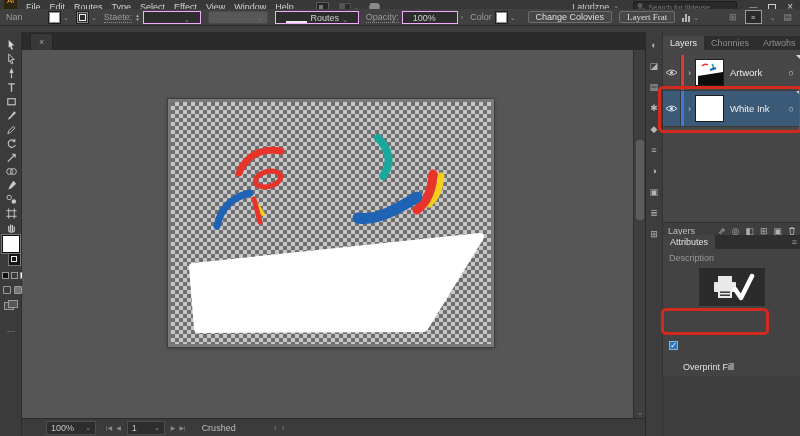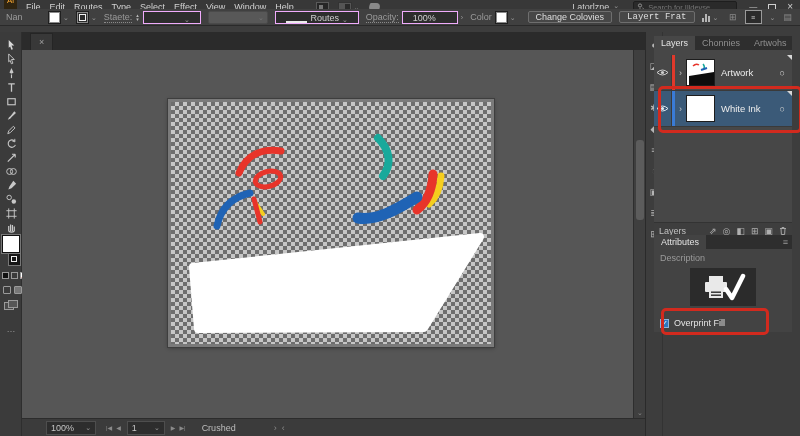--- a/index.html
+++ b/index.html
@@ -67,21 +67,21 @@
   .vscroll{position:absolute;left:633px;top:50px;width:12px;height:368px;background:#3f3f3f;border-left:1px solid #2e2e2e;box-sizing:border-box;}
   .vthumb{position:absolute;left:2px;top:90px;width:8px;height:80px;background:#5c5c5c;border-radius:3px;}
   .varrow{position:absolute;left:0;bottom:1px;width:12px;text-align:center;color:#8a8a8a;font-size:7px;}
   
   .statusbar{position:absolute;left:22px;top:418px;width:623px;height:18px;background:#3b3b3b;border-top:1px solid #2c2c2c;display:flex;align-items:center;box-sizing:border-box;color:#9a9a9a;}
   .sb-box{background:#2d2d2d;border:1px solid #4e4e4e;height:12px;display:flex;align-items:center;padding:0 4px;gap:4px;color:#c5c5c5;}
   .sb-nav{display:flex;align-items:center;gap:4px;font-size:6px;color:#8a8a8a;}
   
   .dock{position:absolute;left:645px;top:32px;width:155px;height:404px;background:#3d3d3d;border-left:1px solid #2a2a2a;box-sizing:border-box;}
   .dockstrip{position:absolute;left:0;top:0;width:17px;height:404px;border-right:1px solid #333;display:flex;flex-direction:column;align-items:center;padding-top:8px;gap:11px;box-sizing:border-box;color:#b5b5b5;font-size:9px;}
-  .panel{position:absolute;left:8px;width:138px;background:#474747;}
+  .panel{position:absolute;left:17px;width:138px;background:#474747;}
   .ptabs{height:14px;background:#2e2e2e;display:flex;align-items:stretch;}
   .ptab{padding:0 7px;display:flex;align-items:center;color:#8f8f8f;}
   .ptab.active{background:#474747;color:#e2e2e2;}
   .ptab-menu{margin-left:auto;margin-right:4px;display:flex;align-items:center;color:#9a9a9a;}
   .lrow{height:35px;display:flex;align-items:center;border-bottom:1px solid #3a3a3a;position:relative;}
   .lrow.sel{background:#3b5a78;}
   .eyecell{width:17px;display:flex;justify-content:center;border-right:1px solid #3a3a3a;align-self:stretch;align-items:center;}
   .colorbar{width:3px;align-self:stretch;}
   .lchev{width:11px;text-align:center;color:#c5c5c5;}
   .lthumb{width:27px;height:25px;background:#fff;border:1px solid #1d1d1d;position:relative;overflow:hidden;}
@@ -168,21 +168,21 @@
     </span>
     <span class="dimlbl dotted cb-gap">Opacity:</span>
     <span class="darkbox" style="margin-left:3px;width:34px;">
         <span>100%</span>
       </span>
     <span class="chev" style="margin-left:3px;">›</span>
     <span class="dimlbl cb-gap">Color</span>
     <span class="swatch" style="margin-left:3px;"></span>
     <span class="chev" style="margin-left:2px;">⌄</span>
     <button class="cbtn cb-gap" style="margin-left:12px;font-family:inherit;font-size:inherit;">Change Colovies</button>
-    <button class="cbtn cb-gap" style="font-family:Liberation Mono, monospace;font-size:inherit;">Layert Frat</button>
+    <button class="cbtn cb-gap" style="font-family:Liberation Serif, serif;font-size:inherit;">Layert Frat</button>
     <span class="graph-mini cb-gap">
         <i style="height:4px;"></i>
         <i style="height:8px;"></i>
         <i style="height:6px;"></i>
       </span>
     <span class="chev" style="margin-left:3px;">⌄</span>
     <span class="cb-right">
       <span style="color:#8a8a8a;">⊞</span>
       <span class="arrange-box">≡</span>
       <span class="chev">⌄</span>
@@ -430,21 +430,21 @@
             <rect x="9" y="4" width="14" height="6" fill="#e9e9e9"></rect>
             <rect x="5" y="10" width="22" height="10" rx="1" fill="#e9e9e9"></rect>
             <rect x="9" y="17" width="14" height="9" fill="#e9e9e9"></rect>
             <rect x="11" y="19.5" width="10" height="1.4" fill="#2b2b2b"></rect>
             <rect x="11" y="22.5" width="10" height="1.4" fill="#2b2b2b"></rect>
             <path d="M26,17 L32,26 L43,4" fill="none" stroke="#ffffff" stroke-width="4.5" stroke-linecap="round" stroke-linejoin="round"></path>
           </svg>
         </div>
         <div class="cbrow" style="margin-top:12px;">
           <span class="cbx checked">✓</span>
-          <span style="color:#e4e4e4;">Overprint Fill</span>
+          <span style="color:#e4e4e4;margin-top:44px;">Overprint Fill</span>
         </div>
       </div>
     </div>
 
     <div class="annot" style="left:12px;top:54px;width:138px;height:41px;"></div>
     <div class="annot" style="left:15px;top:276px;width:102px;height:21px;"></div>
   </div>
 
 </div>
 

